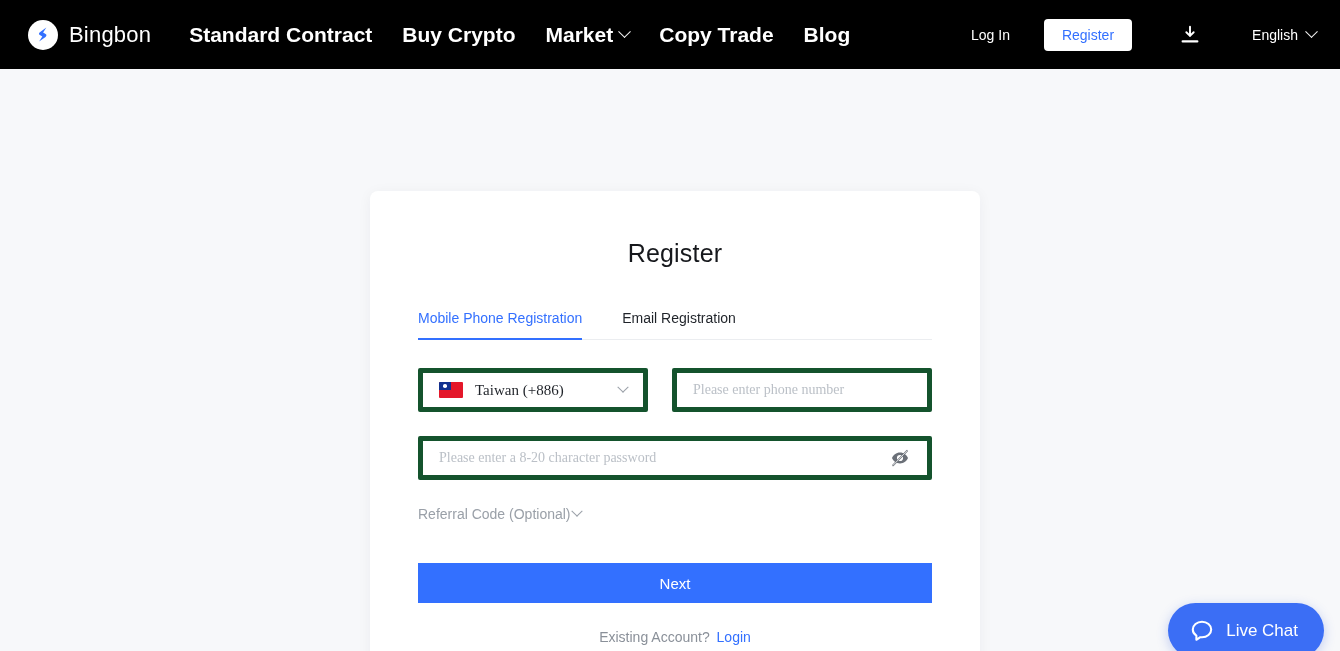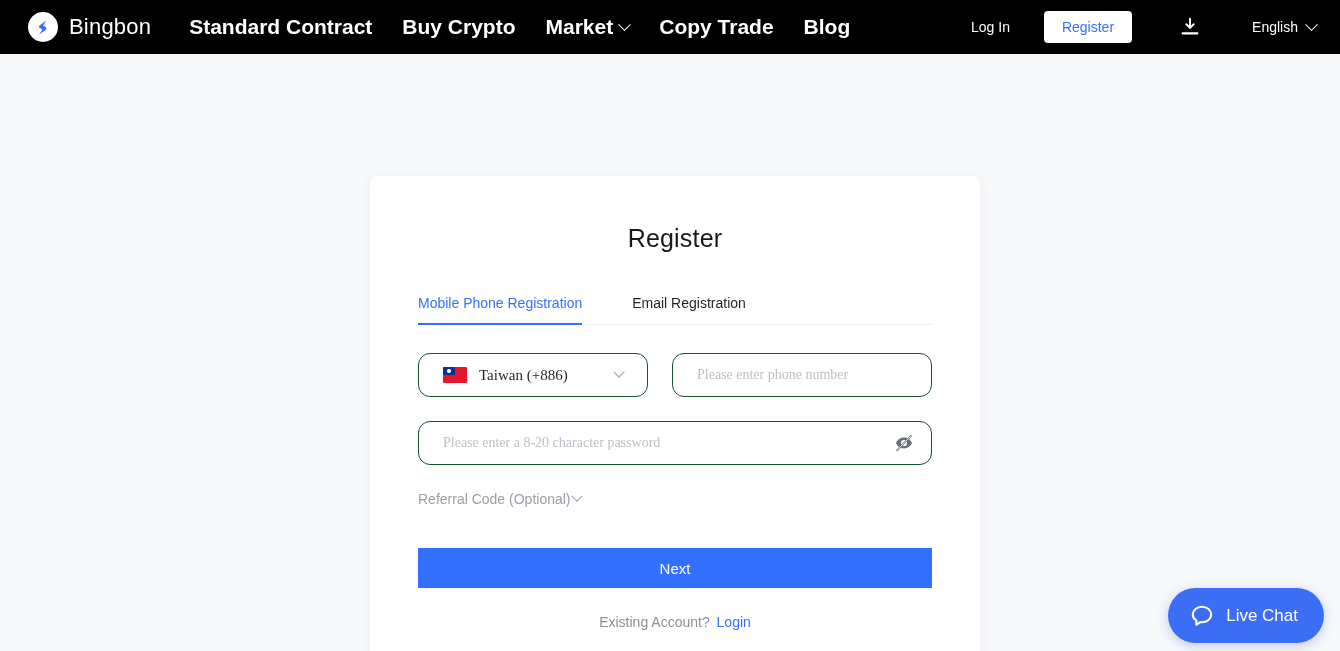--- a/index.html
+++ b/index.html
@@ -12,21 +12,21 @@
 
   body {
     font-family: "Liberation Sans", sans-serif;
     background: #f7f8fa;
     color: #1f2329;
     -webkit-font-smoothing: antialiased;
   }
 
   
   .navbar {
-    height: 54px;
+    height: 69px;
     background: #000000;
     display: flex;
     align-items: center;
     padding: 0 24px 0 28px;
     position: relative;
     z-index: 20;
   }
 
   .brand {
     display: flex;
@@ -152,21 +152,21 @@
     text-align: center;
     font-size: 25px;
     font-weight: 400;
     color: #16181c;
     padding-top: 48px;
     letter-spacing: 0.2px;
   }
 
   .tabs {
     display: flex;
-    gap: 17px;
+    gap: 7px;
     margin-top: 42px;
     border-bottom: 1px solid #ebedf0;
   }
 
   .tab {
     font-size: 14px;
     padding: 0 0 13px 0;
     color: #1f2329;
     cursor: pointer;
     position: relative;
@@ -188,26 +188,26 @@
   }
 
   .row {
     display: flex;
     gap: 24px;
     margin-top: 28px;
   }
 
   .field {
     height: 44px;
-    border: 1px solid #14532d;
-    border-radius: 12px;
+    border: 5px solid #14532d;
+    border-radius: 2px;
     background: #ffffff;
     display: flex;
     align-items: center;
-    padding: 0 24px;
+    padding: 0 16px;
     font-size: 14px;
   }
 
   .country-select {
     width: 230px;
     flex: none;
     cursor: pointer;
     gap: 12px;
   }
 

